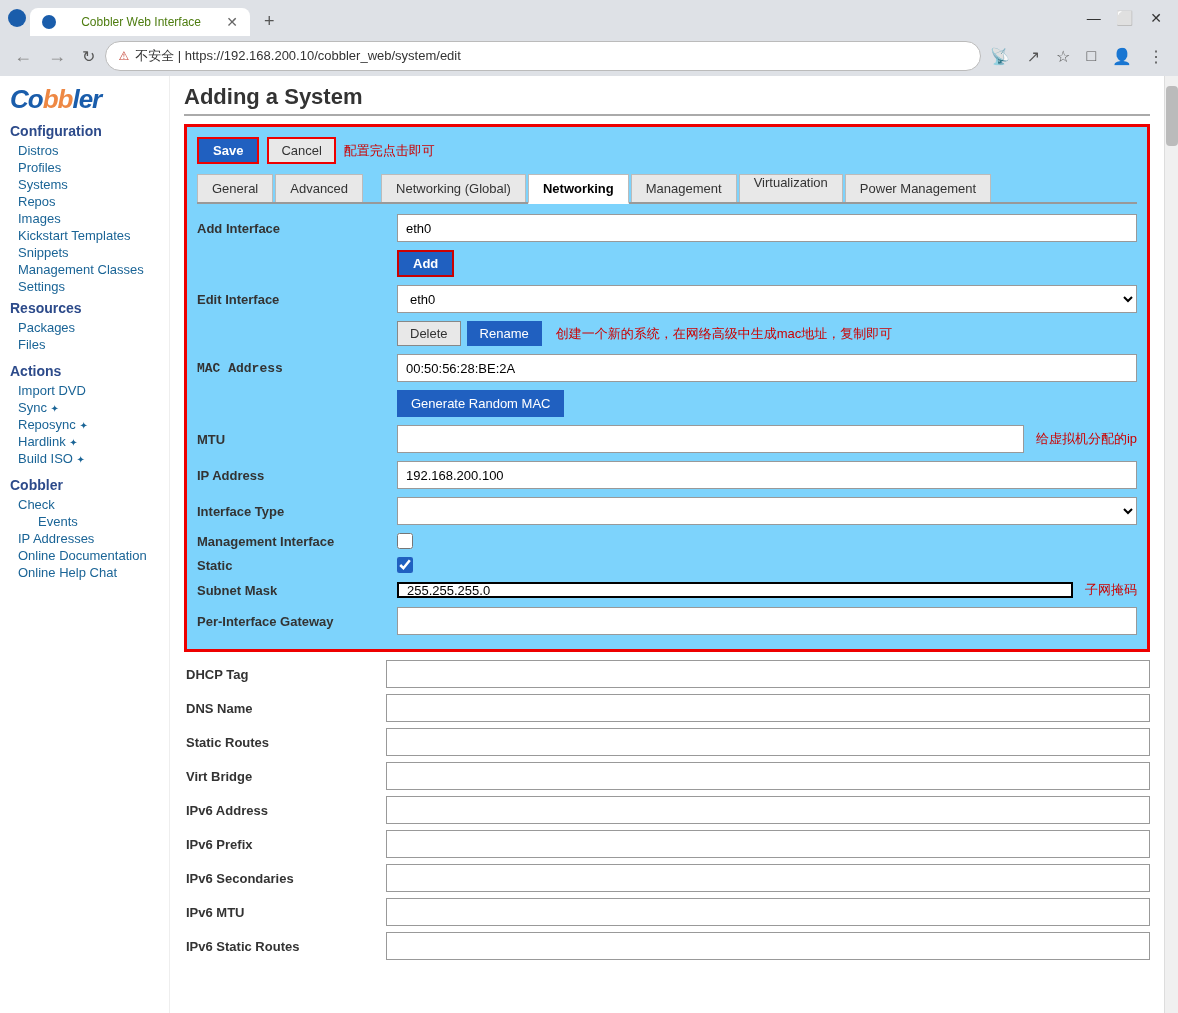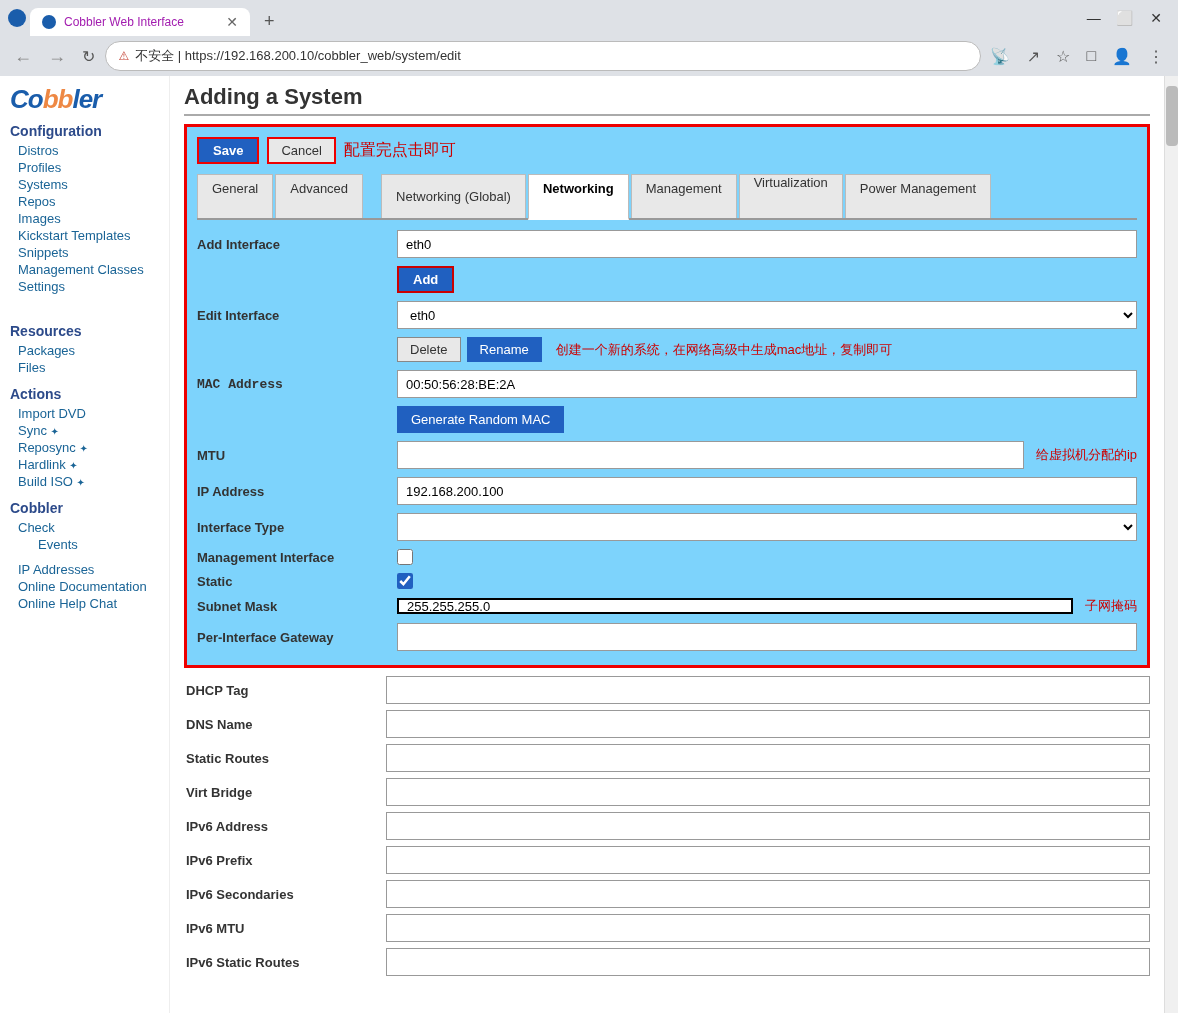--- a/index.html
+++ b/index.html
@@ -30,21 +30,21 @@
 
   <div style="display:flex; align-items:center; height:36px; background:#dee1e6; padding:0 8px; justify-content:space-between;">
     <div style="display:flex; align-items:center; gap:6px;">
 
       <span style="width:18px; height:18px; background:#1a5dab; border-radius:50%; display:inline-block;"></span>
     </div>
     <div style="flex:1; display:flex; align-items:flex-end; height:100%; padding-left:4px;">
 
       <div style="display:flex; align-items:center; gap:8px; background:white; border-radius:8px 8px 0 0; padding:6px 12px; font-size:13px; min-width:220px; height:28px;">
         <span style="width:14px; height:14px; background:#1a5dab; border-radius:50%; display:inline-block;"></span>
-        <span style="font-size:12px; color:#a21caf; flex:1;">Cobbler Web Interface</span>
+        <span style="font-size:12px; color:#4d7c0f; flex:1;text-align:center;">Cobbler Web Interface</span>
         <span style="color:#666; font-size:14px; cursor:pointer;">✕</span>
       </div>
 
       <div style="padding:4px 12px; font-size:18px; color:#555; cursor:pointer; margin-left:2px;">+</div>
     </div>
 
     <div style="display:flex; gap:0;">
       <button class="win-btn">—</button>
       <button class="win-btn">⬜</button>
       <button class="win-btn close">✕</button>
@@ -81,55 +81,55 @@
       <a class="sidebar-item" style="display:block; color:#1a6496; font-size:13px; padding:1px 0 1px 8px; text-decoration:none; cursor:pointer;">Distros</a>
       <a class="sidebar-item" style="display:block; color:#1a6496; font-size:13px; padding:1px 0 1px 8px; text-decoration:none; cursor:pointer;">Profiles</a>
       <a class="sidebar-item" style="display:block; color:#1a6496; font-size:13px; padding:1px 0 1px 8px; text-decoration:none; cursor:pointer;">Systems</a>
       <a class="sidebar-item" style="display:block; color:#1a6496; font-size:13px; padding:1px 0 1px 8px; text-decoration:none; cursor:pointer;">Repos</a>
       <a class="sidebar-item" style="display:block; color:#1a6496; font-size:13px; padding:1px 0 1px 8px; text-decoration:none; cursor:pointer;">Images</a>
       <a class="sidebar-item" style="display:block; color:#1a6496; font-size:13px; padding:1px 0 1px 8px; text-decoration:none; cursor:pointer;">Kickstart Templates</a>
       <a class="sidebar-item" style="display:block; color:#1a6496; font-size:13px; padding:1px 0 1px 8px; text-decoration:none; cursor:pointer;">Snippets</a>
       <a class="sidebar-item" style="display:block; color:#1a6496; font-size:13px; padding:1px 0 1px 8px; text-decoration:none; cursor:pointer;">Management Classes</a>
       <a class="sidebar-item" style="display:block; color:#1a6496; font-size:13px; padding:1px 0 1px 8px; text-decoration:none; cursor:pointer;">Settings</a>
 
-      <div style="font-weight:bold; font-size:14px; color:#2c4a8a; margin-top:28px; margin-bottom:3px;">Resources</div>
+      <div style="font-weight:bold; font-size:14px; color:#2c4a8a; margin-top:5px; margin-bottom:3px;">Resources</div>
       <a class="sidebar-item" style="display:block; color:#1a6496; font-size:13px; padding:1px 0 1px 8px; text-decoration:none; cursor:pointer;">Packages</a>
       <a class="sidebar-item" style="display:block; color:#1a6496; font-size:13px; padding:1px 0 1px 8px; text-decoration:none; cursor:pointer;">Files</a>
 
       <div style="font-weight:bold; font-size:14px; color:#2c4a8a; margin-top:10px; margin-bottom:3px;">Actions</div>
       <a style="display:block; color:#1a6496; font-size:13px; padding:1px 0 1px 8px; text-decoration:none; cursor:pointer;">Import DVD</a>
       <a style="display:block; color:#1a6496; font-size:13px; padding:1px 0 1px 8px; text-decoration:none; cursor:pointer;"><span>Sync</span> <span style="font-size:10px;">✦</span></a>
       <a style="display:block; color:#1a6496; font-size:13px; padding:1px 0 1px 8px; text-decoration:none; cursor:pointer;"><span>Reposync</span> <span style="font-size:10px;">✦</span></a>
       <a style="display:block; color:#1a6496; font-size:13px; padding:1px 0 1px 8px; text-decoration:none; cursor:pointer;"><span>Hardlink</span> <span style="font-size:10px;">✦</span></a>
       <a style="display:block; color:#1a6496; font-size:13px; padding:1px 0 1px 8px; text-decoration:none; cursor:pointer;"><span>Build ISO</span> <span style="font-size:10px;">✦</span></a>
 
       <div style="font-weight:bold; font-size:14px; color:#2c4a8a; margin-top:10px; margin-bottom:3px;">Cobbler</div>
       <a style="display:block; color:#1a6496; font-size:13px; padding:1px 0 1px 8px; text-decoration:none; cursor:pointer;">Check</a>
       <a style="display:block; color:#1a6496; font-size:13px; padding:1px 0 1px 8px; text-decoration:none; cursor:pointer;margin-left:20px;">Events</a>
-      <a style="display:block; color:#1a6496; font-size:13px; padding:1px 0 1px 8px; text-decoration:none; cursor:pointer;margin-top:8px;">IP Addresses</a>
+      <a style="display:block; color:#1a6496; font-size:13px; padding:1px 0 1px 8px; text-decoration:none; cursor:pointer;">IP Addresses</a>
       <a style="display:block; color:#1a6496; font-size:13px; padding:1px 0 1px 8px; text-decoration:none; cursor:pointer;">Online Documentation</a>
       <a style="display:block; color:#1a6496; font-size:13px; padding:1px 0 1px 8px; text-decoration:none; cursor:pointer;">Online Help Chat</a>
     </div>
 
     <div style="flex:1; padding:8px 14px; overflow-y:auto; background:white;">
 
       <h1 style="font-size:22px; font-weight:bold; color:#333; margin-bottom:8px; border-bottom:2px solid #aaa; padding-bottom:4px;">Adding a System</h1>
 
       <div style="border:3px solid #e00; padding:10px; background:#7dd3fc; margin-bottom:8px;">
 
         <div style="display:flex; align-items:center; gap:8px; margin-bottom:10px;">
           <button style="background:#2060c0; color:white; border:2px solid #e00; padding:4px 14px; font-size:13px; font-weight:bold; cursor:pointer;">Save</button>
           <button style="background:#e8e8e8; color:#333; border:2px solid #e00; padding:4px 12px; font-size:13px; cursor:pointer;">Cancel</button>
-          <span style="color:#c00; font-size:16px;">配置完点击即可</span>
+          <span style="color:#c00; font-size:13px;">配置完点击即可</span>
         </div>
 
         <div style="display:flex; margin-bottom:10px; border-bottom:2px solid #999;">
           <div style="padding:6px 14px; font-size:13px; cursor:pointer; border:1px solid #bbb; border-bottom:none; background:#e8e8e8; color:#333; margin-right:2px;">General</div>
           <div style="padding:6px 14px; font-size:13px; cursor:pointer; border:1px solid #bbb; border-bottom:none; background:#e8e8e8; color:#333; margin-right:18px;">Advanced</div>
-          <div style="padding:14px 14px; font-size:13px; cursor:pointer; border:1px solid #bbb; border-bottom:none; background:#e8e8e8; color:#333; margin-right:2px;">Networking (Global)</div>
+          <div style="padding:6px 14px; font-size:13px; cursor:pointer; border:1px solid #bbb; border-bottom:none; background:#e8e8e8; color:#333; margin-right:2px;">Networking (Global)</div>
           <div style="padding:6px 14px; font-size:13px; cursor:pointer; border:1px solid #bbb; border-bottom:none; background:white; font-weight:bold; margin-right:2px; border-bottom:2px solid white; margin-bottom:-2px;">Networking</div>
           <div style="padding:6px 14px; font-size:13px; cursor:pointer; border:1px solid #bbb; border-bottom:none; background:#e8e8e8; color:#333; margin-right:2px;">Management</div>
           <div style="padding:0 14px; font-size:13px; cursor:pointer; border:1px solid #bbb; border-bottom:none; background:#e8e8e8; color:#333; margin-right:2px;">Virtualization</div>
           <div style="padding:6px 14px; font-size:13px; cursor:pointer; border:1px solid #bbb; border-bottom:none; background:#e8e8e8; color:#333;">Power Management</div>
         </div>
 
         <div style="display:flex; align-items:center; margin-bottom:8px;">
           <div style="width:200px; min-width:200px; font-weight:bold; font-size:13px; color:#333;">Add Interface</div>
           <input type="text" style="flex: 1 1 0%; border: 1px solid rgb(153, 153, 153); padding: 4px 8px; font-size: 13px; background: white; height: 28px;" value="eth0">
         </div>

